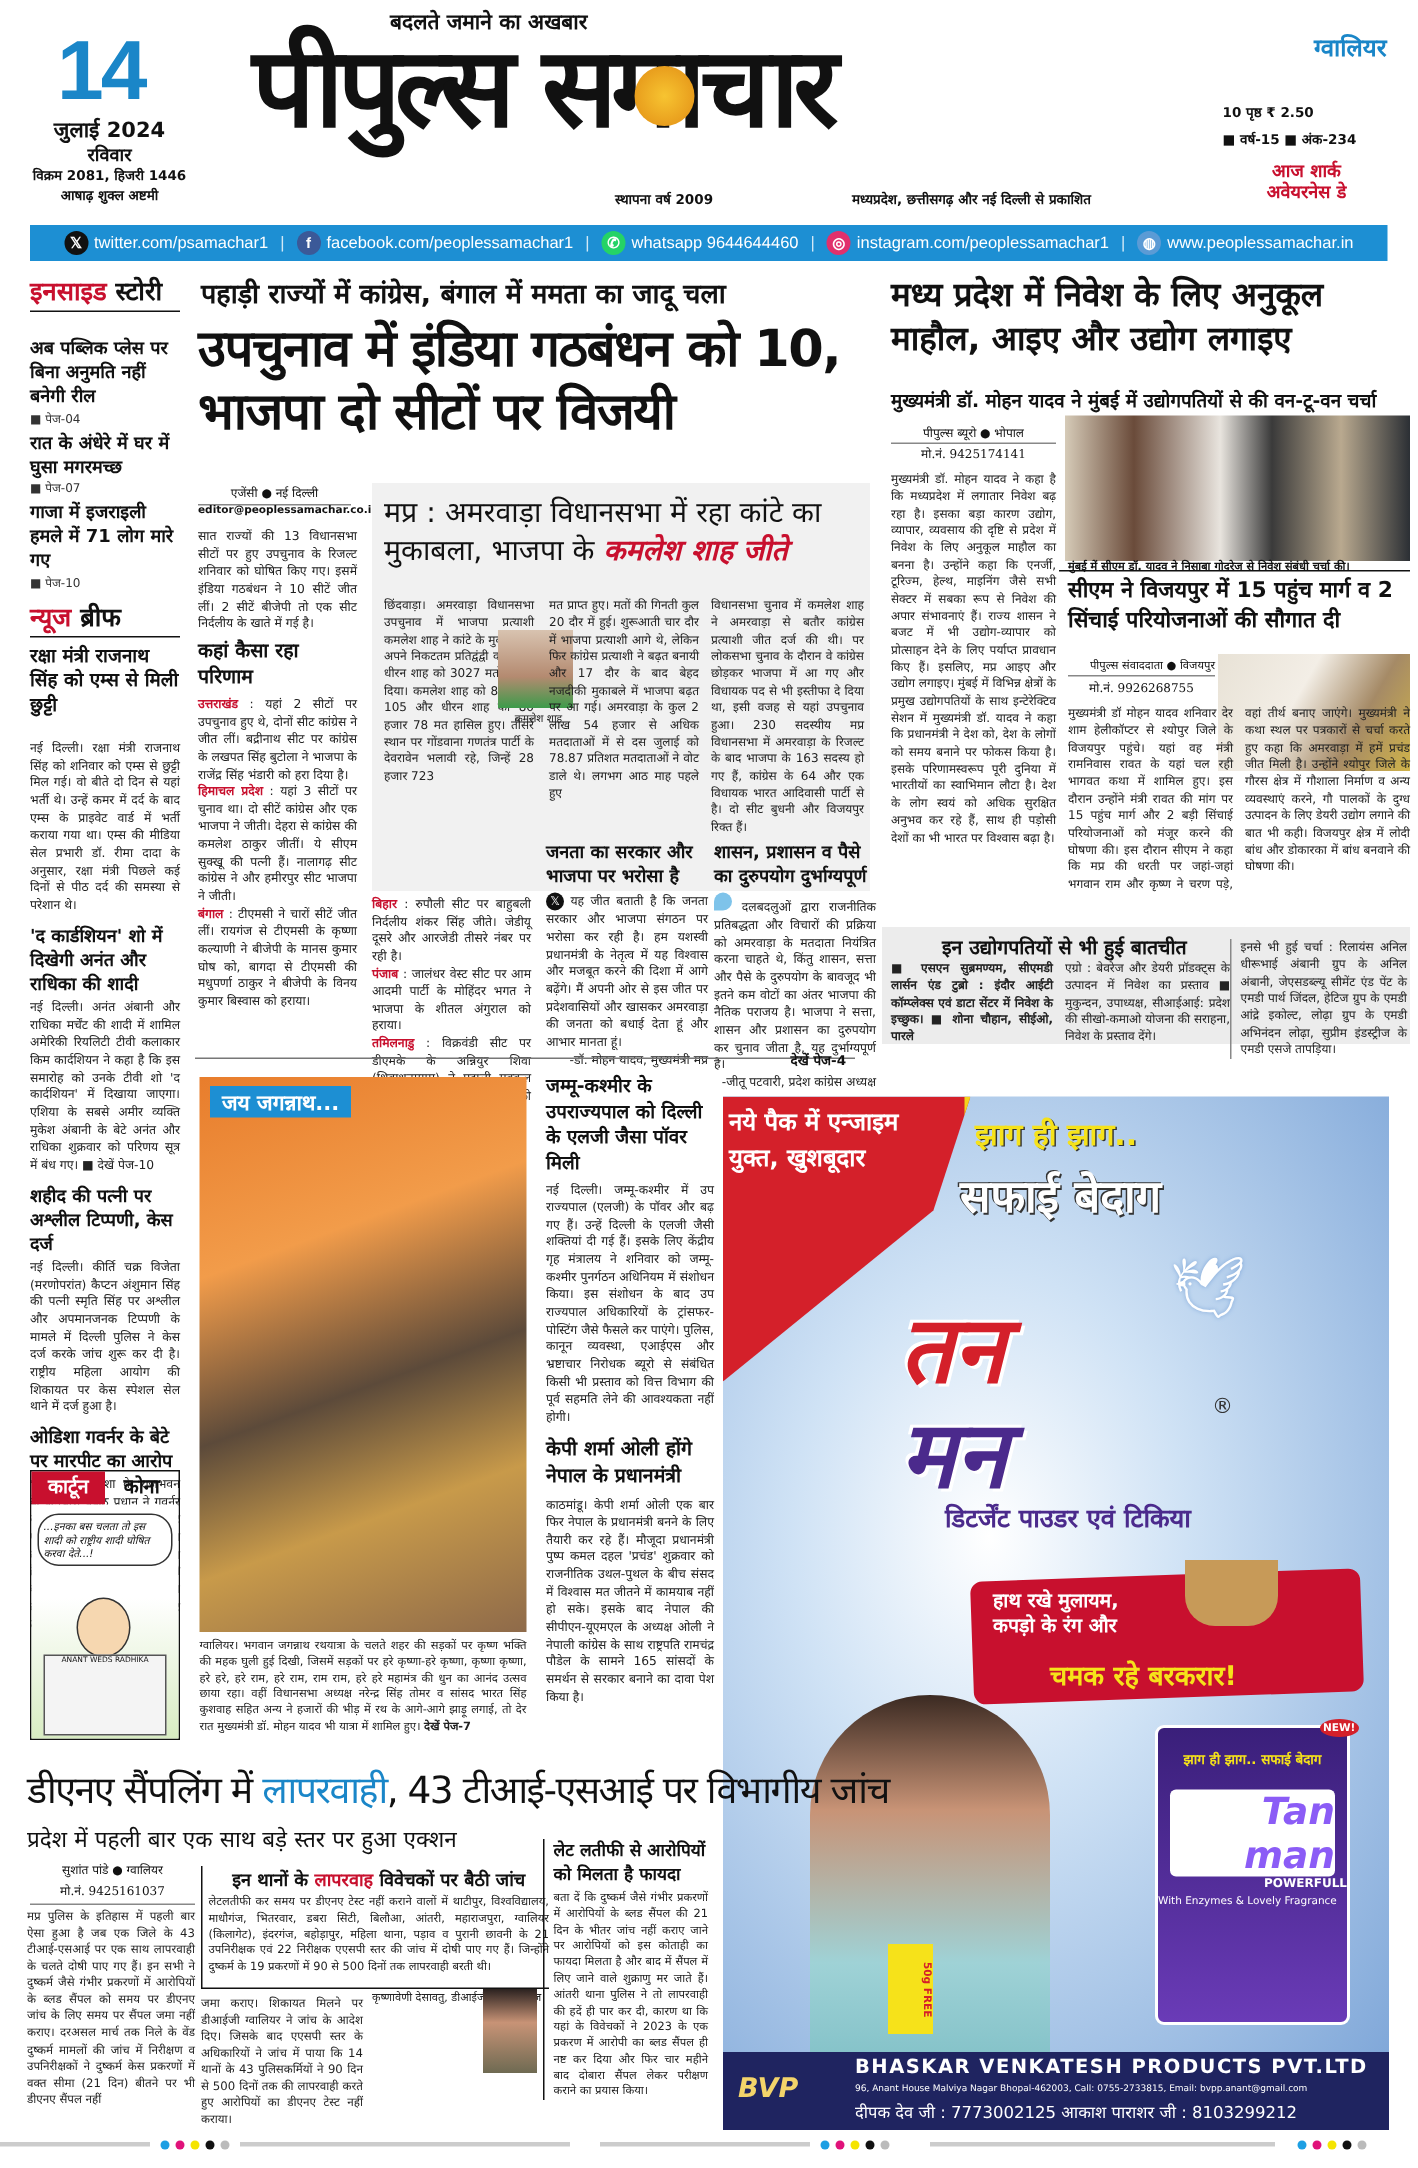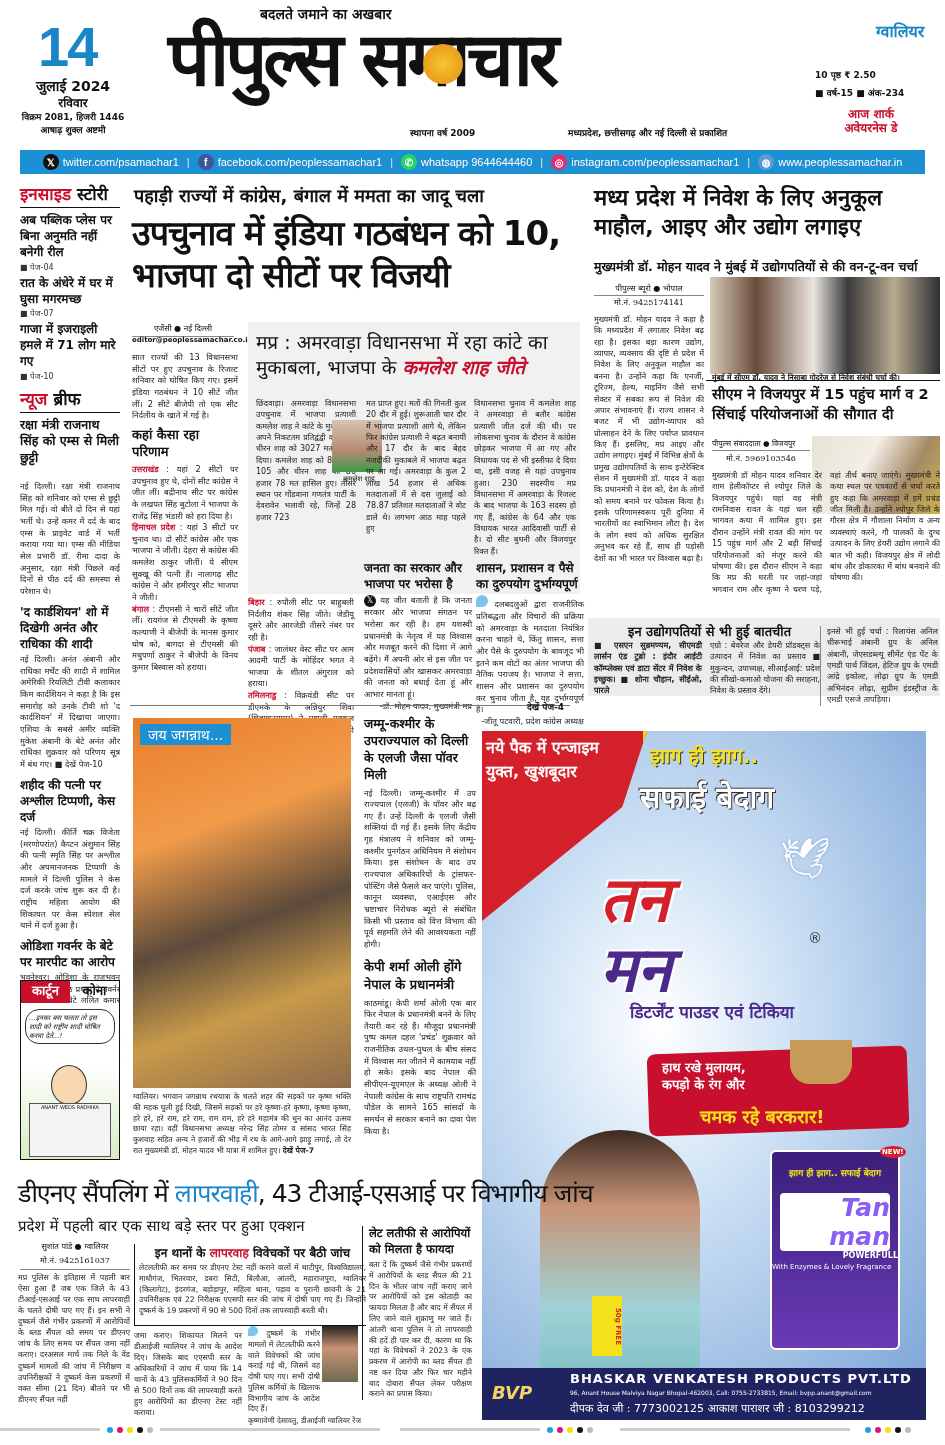--- a/index.html
+++ b/index.html
@@ -104,21 +104,21 @@
     </span>
   <span class="sep">|</span>
   <span class="soc">
       <span class="soc-ico" style="background:#5b9bd5">◍</span>
       <span>www.peoplessamachar.in</span>
     </span>
 </div>
 
 <div class="abs" style="left:20px;top:182px;width:100px">
   <div class="sec-title"><span class="red">इनसाइड</span> <span>स्टोरी</span></div>
-  <div class="lh" style="margin-top:4px">अब पब्लिक प्लेस पर बिना अनुमति नहीं बनेगी रील</div>
+  <div class="lh" style="margin-top:16px">अब पब्लिक प्लेस पर बिना अनुमति नहीं बनेगी रील</div>
   <div class="pg">■ पेज-04</div>
   <div class="lh" style="margin-top:3px">रात के अंधेरे में घर में घुसा मगरमच्छ</div>
   <div class="pg">■ पेज-07</div>
   <div class="lh" style="margin-top:3px">गाजा में इजराइली हमले में 71 लोग मारे गए</div>
   <div class="pg">■ पेज-10</div>
 
   <div class="sec-title" style="margin-top:6px"><span class="red">न्यूज</span> <span>ब्रीफ</span></div>
   <div class="lh" style="margin-top:4px;font-size:12.5px">रक्षा मंत्री राजनाथ सिंह को एम्स से मिली छुट्टी</div>
   <div class="body" style="margin-top:14px">नई दिल्ली। रक्षा मंत्री राजनाथ सिंह को शनिवार को एम्स से छुट्टी मिल गई। वो बीते दो दिन से यहां भर्ती थे। उन्हें कमर में दर्द के बाद एम्स के प्राइवेट वार्ड में भर्ती कराया गया था। एम्स की मीडिया सेल प्रभारी डॉ. रीमा दादा के अनुसार, रक्षा मंत्री पिछले कई दिनों से पीठ दर्द की समस्या से परेशान थे।</div>
   <div class="lh" style="margin-top:6px;font-size:12px">'द कार्डशियन' शो में दिखेगी अनंत और राधिका की शादी</div>
@@ -174,41 +174,41 @@
 </div>
 <div class="abs" style="left:476px;top:560px;width:108px">
   <div class="lh">शासन, प्रशासन व पैसे का दुरुपयोग दुर्भाग्यपूर्ण</div>
   <div class="body" style="margin-top:3px"><span style="display:inline-block;width:12px;height:12px;background:#7ec3ea;border-radius:50% 50% 50% 0"></span> <span>दलबदलुओं द्वारा राजनीतिक प्रतिबद्धता और विचारों की प्रक्रिया को अमरवाड़ा के मतदाता नियंत्रित करना चाहते थे, किंतु शासन, सत्ता और पैसे के दुरुपयोग के बावजूद भी इतने कम वोटों का अंतर भाजपा की नैतिक पराजय है। भाजपा ने सत्ता, शासन और प्रशासन का दुरुपयोग कर चुनाव जीता है, यह दुर्भाग्यपूर्ण है।</span></div>
   <div class="body" style="text-align:right">-जीतू पटवारी, प्रदेश कांग्रेस अध्यक्ष</div>
 </div>
 <div class="abs" style="left:130px;top:705px;width:440px;border-top:1px solid #777"></div>
 <div class="abs" style="left:527px;top:700px;font-size:9px;font-weight:bold">देखें पेज-4</div>
 
 <div class="abs photo" style="left:133px;top:718px;width:218px;height:370px;background:linear-gradient(160deg,#e87d2c 0%,#f29c4a 30%,#5c4a3a 55%,#c89a4a 75%,#8e6a4a 100%)"></div>
-<div class="abs" style="left:140px;top:724px;background:#1d8fd3;color:#fff;font-weight:normal;font-size:14px;padding:1px 8px">जय जगन्नाथ...</div>
+<div class="abs" style="left:140px;top:724px;background:#1d8fd3;color:#fff;font-weight:bold;font-size:14px;padding:1px 8px">जय जगन्नाथ...</div>
 <div class="abs body" style="left:133px;top:1092px;width:218px;font-size:7.6px"><span>ग्वालियर। भगवान जगन्नाथ रथयात्रा के चलते शहर की सड़कों पर कृष्ण भक्ति की महक घुली हुई दिखी, जिसमें सड़कों पर हरे कृष्णा-हरे कृष्णा, कृष्णा कृष्णा, हरे हरे, हरे राम, हरे राम, राम राम, हरे हरे महामंत्र की धुन का आनंद उत्सव छाया रहा। वहीं विधानसभा अध्यक्ष नरेन्द्र सिंह तोमर व सांसद भारत सिंह कुशवाह सहित अन्य ने हजारों की भीड़ में रथ के आगे-आगे झाड़ू लगाई, तो देर रात मुख्यमंत्री डॉ. मोहन यादव भी यात्रा में शामिल हुए।</span> <b>देखें पेज-7</b></div>
 
 <div class="abs" style="left:364px;top:716px;width:112px">
   <div class="lh" style="font-size:12.5px">जम्मू-कश्मीर के उपराज्यपाल को दिल्ली के एलजी जैसा पॉवर मिली</div>
   <div class="body" style="margin-top:4px">नई दिल्ली। जम्मू-कश्मीर में उप राज्यपाल (एलजी) के पॉवर और बढ़ गए हैं। उन्हें दिल्ली के एलजी जैसी शक्तियां दी गई हैं। इसके लिए केंद्रीय गृह मंत्रालय ने शनिवार को जम्मू-कश्मीर पुनर्गठन अधिनियम में संशोधन किया। इस संशोधन के बाद उप राज्यपाल अधिकारियों के ट्रांसफर-पोस्टिंग जैसे फैसले कर पाएंगे। पुलिस, कानून व्यवस्था, एआईएस और भ्रष्टाचार निरोधक ब्यूरो से संबंधित किसी भी प्रस्ताव को वित्त विभाग की पूर्व सहमति लेने की आवश्यकता नहीं होगी।</div>
   <div class="lh" style="font-size:13px;margin-top:8px">केपी शर्मा ओली होंगे नेपाल के प्रधानमंत्री</div>
   <div class="body" style="margin-top:4px">काठमांडू। केपी शर्मा ओली एक बार फिर नेपाल के प्रधानमंत्री बनने के लिए तैयारी कर रहे हैं। मौजूदा प्रधानमंत्री पुष्प कमल दहल 'प्रचंड' शुक्रवार को राजनीतिक उथल-पुथल के बीच संसद में विश्वास मत जीतने में कामयाब नहीं हो सके। इसके बाद नेपाल की सीपीएन-यूएमएल के अध्यक्ष ओली ने नेपाली कांग्रेस के साथ राष्ट्रपति रामचंद्र पौडेल के सामने 165 सांसदों के समर्थन से सरकार बनाने का दावा पेश किया है।</div>
 </div>
 
 <div class="abs" id="mp-head">मध्य प्रदेश में निवेश के लिए अनुकूल माहौल, आइए और उद्योग लगाइए</div>
 <div class="abs" id="mp-sub">मुख्यमंत्री डॉ. मोहन यादव ने मुंबई में उद्योगपतियों से की वन-टू-वन चर्चा</div>
 <div class="abs" style="left:594px;top:282px;width:110px;text-align:center;font-size:8px;border-bottom:1px solid #888;padding-bottom:2px">पीपुल्स ब्यूरो ● भोपाल</div>
 <div class="abs" style="left:594px;top:296px;width:110px;text-align:center;font-size:8px;font-family:'DejaVu Serif',serif">मो.नं. 9425174141</div>
 <div class="abs body" style="left:594px;top:314px;width:110px;font-size:8px">मुख्यमंत्री डॉ. मोहन यादव ने कहा है कि मध्यप्रदेश में लगातार निवेश बढ़ रहा है। इसका बड़ा कारण उद्योग, व्यापार, व्यवसाय की दृष्टि से प्रदेश में निवेश के लिए अनुकूल माहौल का बनना है। उन्होंने कहा कि एनर्जी, टूरिज्म, हेल्थ, माइनिंग जैसे सभी सेक्टर में सबका रूप से निवेश की अपार संभावनाएं हैं। राज्य शासन ने बजट में भी उद्योग-व्यापार को प्रोत्साहन देने के लिए पर्याप्त प्रावधान किए हैं। इसलिए, मप्र आइए और उद्योग लगाइए। मुंबई में विभिन्न क्षेत्रों के प्रमुख उद्योगपतियों के साथ इन्टेरेक्टिव सेशन में मुख्यमंत्री डॉ. यादव ने कहा कि प्रधानमंत्री ने देश को, देश के लोगों को समय बनाने पर फोकस किया है। इसके परिणामस्वरूप पूरी दुनिया में भारतीयों का स्वाभिमान लौटा है। देश के लोग स्वयं को अधिक सुरक्षित अनुभव कर रहे हैं, साथ ही पड़ोसी देशों का भी भारत पर विश्वास बढ़ा है।</div>
 <div class="abs photo" id="cm-photo" style="background:linear-gradient(90deg,#d6cbb8,#6a4b3a 20%,#e8e4de 45%,#3a3a3a 60%,#b9a98f 80%,#2b2f34)"></div>
 <div class="abs" id="cm-cap">मुंबई में सीएम डॉ. यादव ने निसाबा गोदरेज से निवेश संबंधी चर्चा की।</div>
 <div class="abs" style="left:706px;top:380px;width:234px;border-top:1px solid #111"></div>
 <div class="abs" id="vj-head">सीएम ने विजयपुर में 15 पहुंच मार्ग व 2 सिंचाई परियोजनाओं की सौगात दी</div>
-<div class="abs" style="left:712px;top:438px;width:98px;text-align:left;font-size:7.5px;border-bottom:1px solid #888;padding-bottom:2px">पीपुल्स संवाददाता ● विजयपुर</div>
-<div class="abs" style="left:712px;top:452px;width:98px;text-align:center;font-size:8px;font-family:'DejaVu Serif',serif">मो.नं. 5969103546</div>
+<div class="abs" style="left:712px;top:438px;width:98px;text-align:right;font-size:7.5px;border-bottom:1px solid #888;padding-bottom:2px">पीपुल्स संवाददाता ● विजयपुर</div>
+<div class="abs" style="left:712px;top:452px;width:98px;text-align:center;font-size:8px;font-family:'DejaVu Serif',serif">मो.नं. 9926268755</div>
 <div class="abs photo" style="left:812px;top:436px;width:128px;height:78px;background:linear-gradient(120deg,#e8e2d6,#f3eee6 40%,#a58a66 70%,#d0b34a)"></div>
 <div class="abs body" style="left:712px;top:470px;width:228px;font-size:8px;column-count:2;column-gap:8px;height:140px">मुख्यमंत्री डॉ मोहन यादव शनिवार देर शाम हेलीकॉप्टर से श्योपुर जिले के विजयपुर पहुंचे। यहां वह मंत्री रामनिवास रावत के यहां चल रही भागवत कथा में शामिल हुए। इस दौरान उन्होंने मंत्री रावत की मांग पर 15 पहुंच मार्ग और 2 बड़ी सिंचाई परियोजनाओं को मंजूर करने की घोषणा की। इस दौरान सीएम ने कहा कि मप्र की धरती पर जहां-जहां भगवान राम और कृष्ण ने चरण पड़े, वहां तीर्थ बनाए जाएंगे। मुख्यमंत्री ने कथा स्थल पर पत्रकारों से चर्चा करते हुए कहा कि अमरवाड़ा में हमें प्रचंड जीत मिली है। उन्होंने श्योपुर जिले के गौरस क्षेत्र में गौशाला निर्माण व अन्य व्यवस्थाएं करने, गौ पालकों के दुग्ध उत्पादन के लिए डेयरी उद्योग लगाने की बात भी कही। विजयपुर क्षेत्र में लोदी बांध और डोकारका में बांध बनवाने की घोषणा की।</div>
 
 <div class="abs" id="talk-box"></div>
 <div class="abs" style="left:628px;top:622px;font-size:13px;font-weight:bold">इन उद्योगपतियों से भी हुई बातचीत</div>
 <div class="abs body" style="left:594px;top:640px;width:108px;font-size:8px;font-weight:bold">■ एसएन सुब्रमण्यम, सीएमडी लार्सन एंड टुब्रो : इंदौर आईटी कॉम्प्लेक्स एवं डाटा सेंटर में निवेश के इच्छुक। ■ शोना चौहान, सीईओ, पारले</div>
 <div class="abs body" style="left:710px;top:640px;width:110px;font-size:8px">एग्रो : बेवरेज और डेयरी प्रॉडक्ट्स के उत्पादन में निवेश का प्रस्ताव ■ मुकुन्दन, उपाध्यक्ष, सीआईआई: प्रदेश की सीखो-कमाओ योजना की सराहना, निवेश के प्रस्ताव देंगे।</div>
 <div class="abs body" style="left:820px;top:626px;width:118px;font-size:8px;border-left:1px solid #888;padding-left:6px">इनसे भी हुई चर्चा : रिलायंस अनिल धीरूभाई अंबानी ग्रुप के अनिल अंबानी, जेएसडब्ल्यू सीमेंट एंड पेंट के एमडी पार्थ जिंदल, हेटिज ग्रुप के एमडी आंद्रे इकोल्ट, लोढ़ा ग्रुप के एमडी अभिनंदन लोढ़ा, सुप्रीम इंडस्ट्रीज के एमडी एसजे तापड़िया।</div>
 
 <div class="abs" id="ad"></div>
@@ -249,21 +249,20 @@
 <div class="abs" style="left:20px;top:1240px;width:110px;text-align:center;font-size:8px;border-bottom:1px solid #888;padding-bottom:18px">सुशांत पांडे ● ग्वालियर</div>
 <div class="abs" style="left:20px;top:1254px;width:110px;text-align:center;font-size:8px;font-family:'DejaVu Serif',serif">मो.नं. 9425161037</div>
 <div class="abs body" style="left:18px;top:1272px;width:112px;font-size:7.8px">मप्र पुलिस के इतिहास में पहली बार ऐसा हुआ है जब एक जिले के 43 टीआई-एसआई पर एक साथ लापरवाही के चलते दोषी पाए गए हैं। इन सभी ने दुष्कर्म जैसे गंभीर प्रकरणों में आरोपियों के ब्लड सैंपल को समय पर डीएनए जांच के लिए समय पर सैंपल जमा नहीं कराए। दरअसल मार्च तक निले के वेंड दुष्कर्म मामलों की जांच में निरीक्षण व उपनिरीक्षकों ने दुष्कर्म केस प्रकरणों में वक्त सीमा (21 दिन) बीतने पर भी डीएनए सैंपल नहीं</div>
 
 <div class="abs" style="left:134px;top:1244px;width:232px;border-left:1px solid #111;border-bottom:1px solid #111;padding-left:4px;height:82px">
   <div style="font-size:12px;font-weight:bold;text-align:center"><span>इन थानों के</span> <span class="red">लापरवाह</span> <span>विवेचकों पर बैठी जांच</span></div>
   <div class="body" style="font-size:7.6px;margin-top:2px">लेटलतीफी कर समय पर डीएनए टेस्ट नहीं कराने वालों में थाटीपुर, विश्वविद्यालय, माधौगंज, भितरवार, डबरा सिटी, बिलौआ, आंतरी, महाराजपुरा, ग्वालियर (किलागेट), इंदरगंज, बहोड़ापुर, महिला थाना, पड़ाव व पुरानी छावनी के 21 उपनिरीक्षक एवं 22 निरीक्षक एएसपी स्तर की जांच में दोषी पाए गए हैं। जिन्होंने दुष्कर्म के 19 प्रकरणों में 90 से 500 दिनों तक लापरवाही बरती थी।</div>
 </div>
 <div class="abs body" style="left:134px;top:1330px;width:108px;font-size:7.8px">जमा कराए। शिकायत मिलने पर डीआईजी ग्वालियर ने जांच के आदेश दिए। जिसके बाद एएसपी स्तर के अधिकारियों ने जांच में पाया कि 14 थानों के 43 पुलिसकर्मियों ने 90 दिन से 500 दिनों तक की लापरवाही करते हुए आरोपियों का डीएनए टेस्ट नहीं कराया।</div>
 <div class="abs" style="left:248px;top:1326px;width:120px">
-  <div class="body" style="font-size:7.6px;width:72px"><span style="display:inline-block;width:10px;height:10px;background:#7ec3ea;border-radius:50% 50% 50% 0"></span> <span>दुष्कर्म के गंभीर मामलों में लेटलतीफी करने वाले विवेचकों की जांच कराई गई थी, जिसमें वह दोषी पाए गए। सभी दोषी पुलिस कर्मियों के खिलाफ विभागीय जांच के आदेश दिए हैं।</span></div>
   <div class="body" style="font-size:7.4px;margin-top:1px">कृष्णावेणी देसावतु, डीआईजी ग्वालियर रेंज</div>
 </div>
 <div class="abs photo" style="left:322px;top:1326px;width:36px;height:56px;background:linear-gradient(180deg,#2b2220,#c89376 40%,#6e6a52)"></div>
 
 <div class="abs" style="left:362px;top:1226px;width:110px;border-left:1px solid #111;padding-left:6px">
   <div class="lh" style="font-size:11.5px">लेट लतीफी से आरोपियों को मिलता है फायदा</div>
   <div class="body" style="font-size:7.6px;margin-top:3px">बता दें कि दुष्कर्म जैसे गंभीर प्रकरणों में आरोपियों के ब्लड सैंपल की 21 दिन के भीतर जांच नहीं कराए जाने पर आरोपियों को इस कोताही का फायदा मिलता है और बाद में सैंपल में लिए जाने वाले शुक्राणु मर जाते हैं। आंतरी थाना पुलिस ने तो लापरवाही की हदें ही पार कर दी, कारण था कि यहां के विवेचकों ने 2023 के एक प्रकरण में आरोपी का ब्लड सैंपल ही नष्ट कर दिया और फिर चार महीने बाद दोबारा सैंपल लेकर परीक्षण कराने का प्रयास किया।</div>
 </div>
 
 <svg class="abs" id="dots" viewBox="0 0 945 10">

